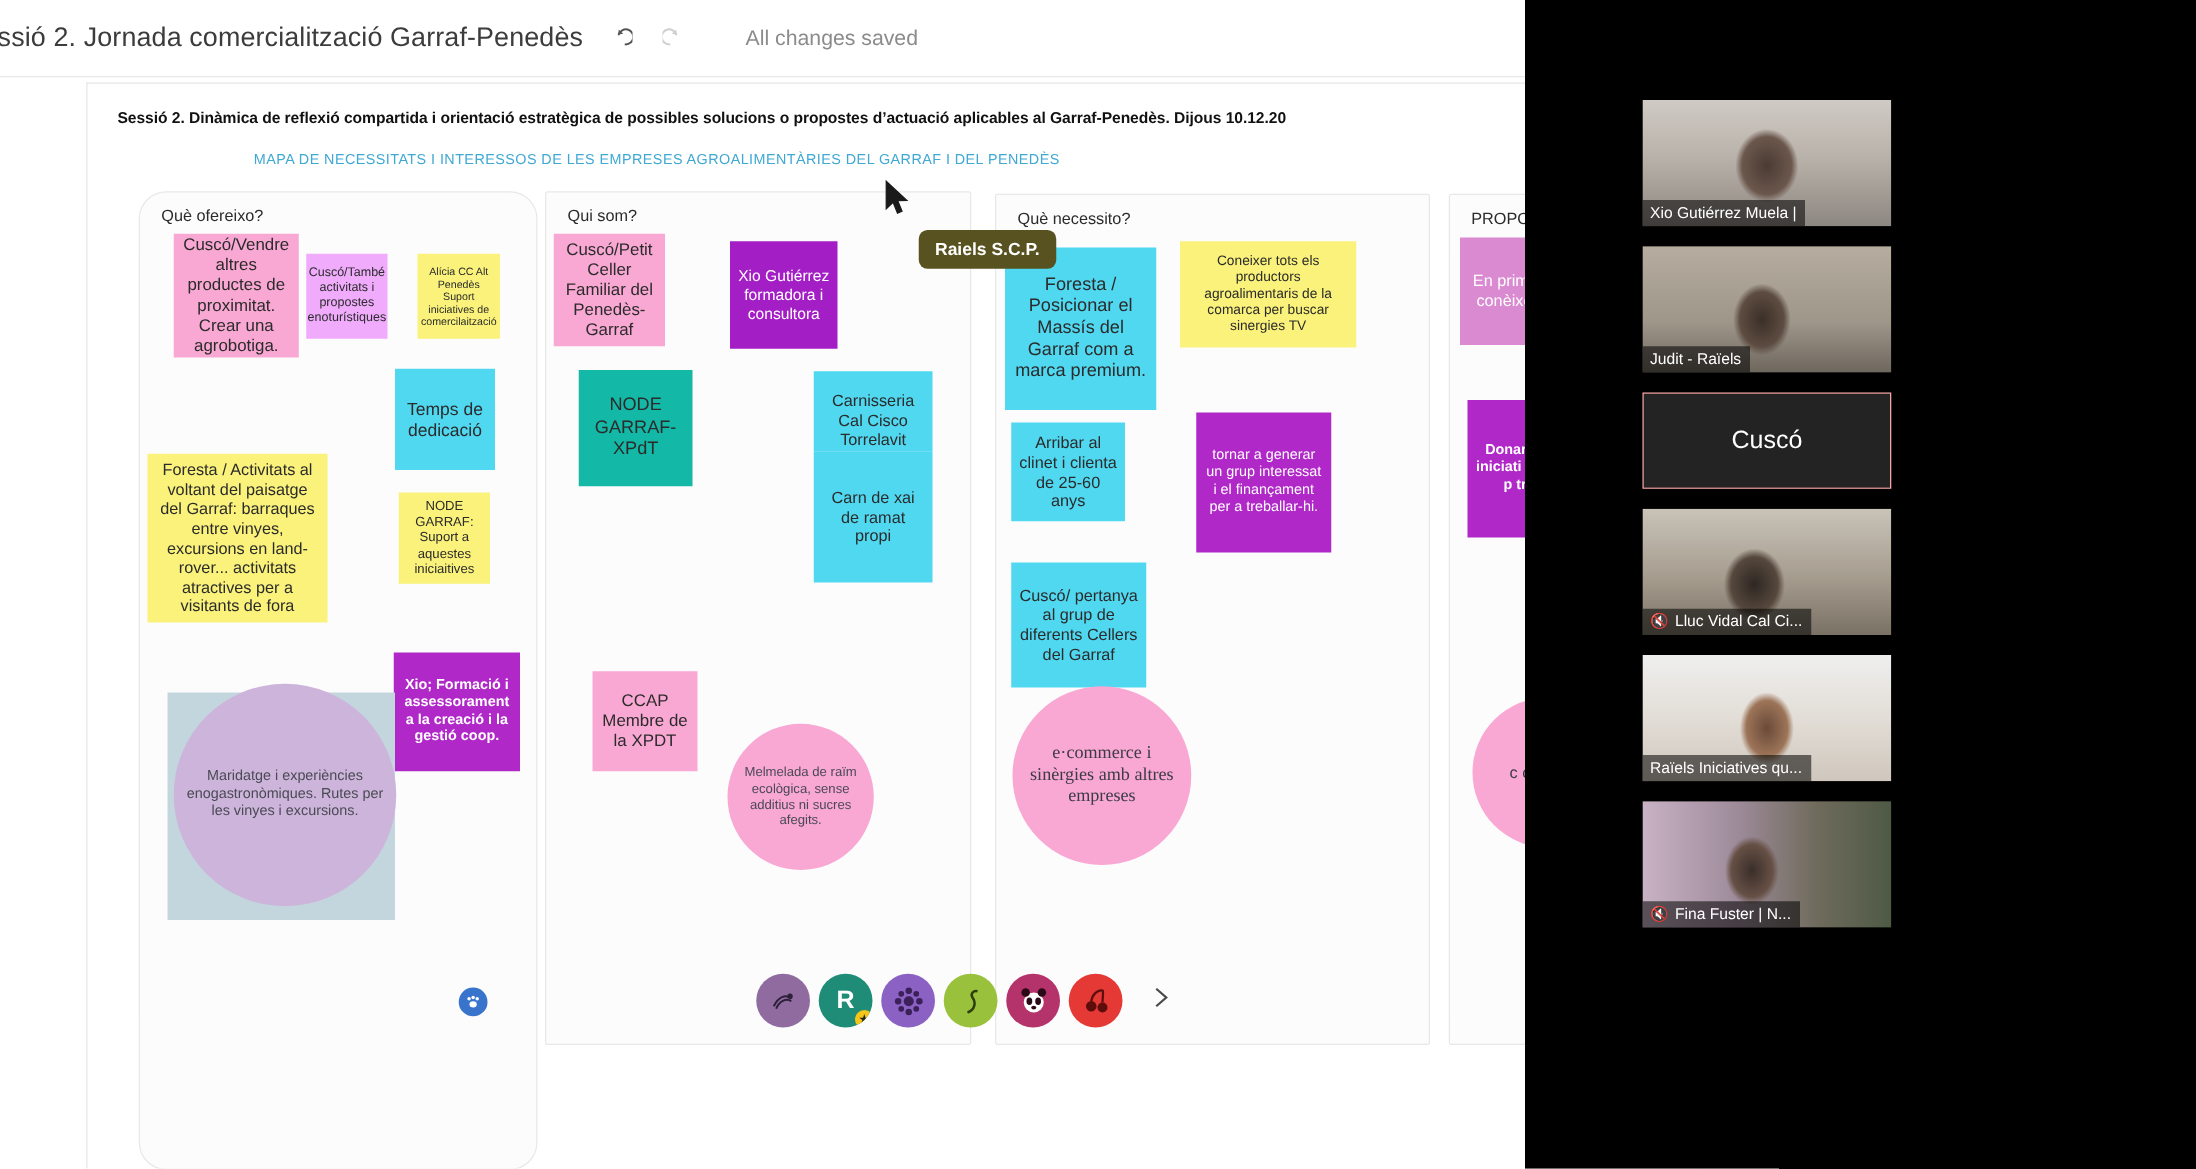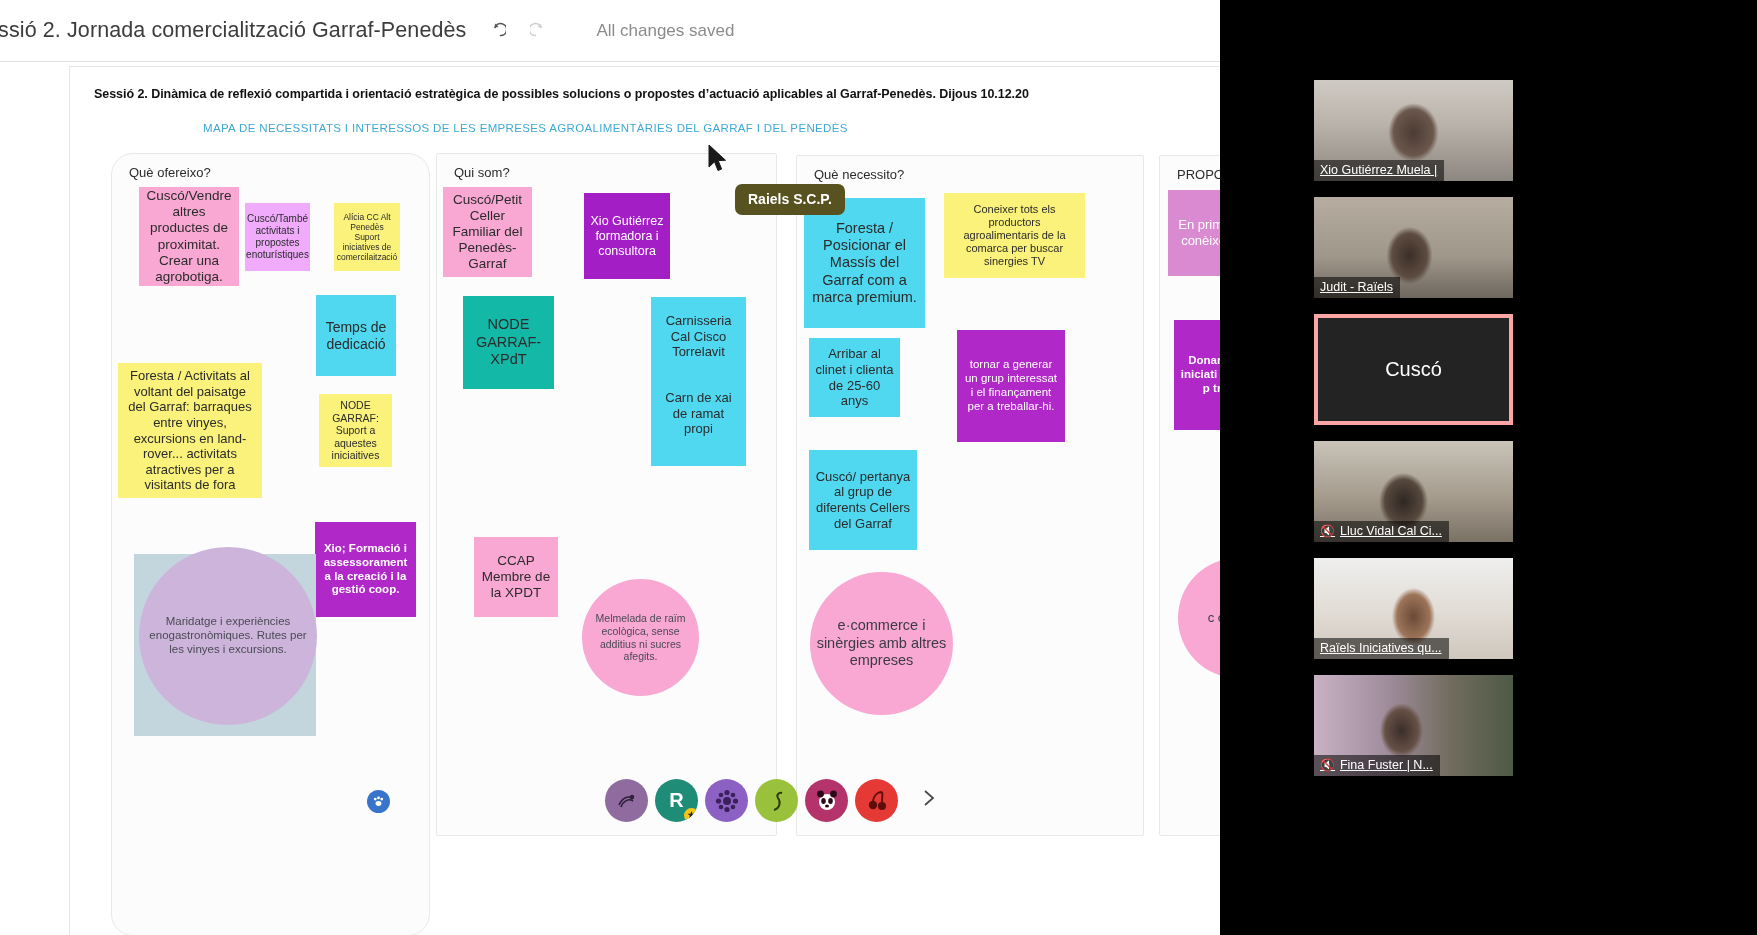--- a/index.html
+++ b/index.html
@@ -135,32 +135,32 @@
     width: 199px;
   }
   .tile {
     position: relative;
     width: 199px; height: 101px;
     margin-bottom: 16px;
     overflow: hidden;
     background: #1b1b1b;
   }
   .tile.active {
-    border: 4px solid #fca5a5;
-    height: 111px;
+    border: 1px solid #fca5a5;
+    height: 77px;
     padding-left: 41px;
   }
   .tile .label {
     position: absolute; left: 0; bottom: 0;
     max-width: 100%;
     background: rgba(0,0,0,.55);
     color: #fff; font-size: 12.5px;
     padding: 3px 7px 4px 6px;
     display: flex; align-items: center; gap: 5px;
-    white-space: nowrap; overflow: hidden; text-decoration: underline;
+    white-space: nowrap; overflow: hidden;
   }
   .mute-icon { color: #e8463f; font-size: 12px; line-height: 1; }
   .tile-center {
     position: absolute; inset: 0;
     display: flex; align-items: center; justify-content: center;
     color: #fff; font-size: 20px;
   }
   .vid { position: absolute; inset: 0; }
 </style>
 </head>
@@ -252,21 +252,21 @@
       <div class="note dark" style="left:734px; top:131px; width:121px; height:130px; background:#4fd8f0; font-size:14.5px;">Foresta / Posicionar el Massís del Garraf com a marca premium.</div>
 
       <div class="note dark" style="left:874px; top:126px; width:141px; height:85px; background:#faf27a; font-size:11px;">Coneixer tots els productors agroalimentaris de la comarca per buscar sinergies TV</div>
 
       <div class="note dark" style="left:739px; top:271px; width:91px; height:79px; background:#4fd8f0; font-size:13px;">Arribar al clinet i clienta de 25-60 anys</div>
 
       <div class="note light" style="left:887px; top:263px; width:108px; height:112px; background:#b028c8; font-size:11.5px;">tornar a generar un grup interessat i el finançament per a treballar-hi.</div>
 
       <div class="note dark" style="left:739px; top:383px; width:108px; height:100px; background:#4fd8f0; font-size:13px;">Cuscó/ pertanya al grup de diferents Cellers del Garraf</div>
 
-      <div class="note circle" style="left:740px; top:505px; width:143px; height:143px; background:#f9a7d3; color:#3b3b45; font-size:14.5px;">e·commerce i sinèrgies amb altres empreses</div>
+      <div class="note circle" style="left:740px; top:482px; width:143px; height:143px; background:#f9a7d3; color:#3b3b45; font-size:14.5px;font-family:Liberation Serif, serif;">e·commerce i sinèrgies amb altres empreses</div>
 
       <div class="note light" style="left:1098px; top:123px; width:100px; height:86px; background:#d98ad0; font-size:13px;">En primer lloc conèixer nos</div>
       <div class="note light bold" style="left:1104px; top:253px; width:96px; height:110px; background:#b028c8; font-size:11.5px;">Donar posar iniciati de la de p trans</div>
       <div class="note circle" style="left:1108px; top:491px; width:120px; height:120px; background:#f9a7d3; color:#3b3b45; font-size:13px;">c co am pr</div>
 
       <div class="avatars" style="left:535px; top:712px;">
         <div class="avatar" style="background:#8f6ba0;">
           <svg width="28" height="28" viewBox="0 0 28 28" fill="none" stroke="#2e1f3a" stroke-width="1.6">
             <path d="M6 18c4-8 10-10 14-6M8 20c2-6 8-9 12-6"></path>
             <circle cx="19" cy="10" r="2.2" fill="#2e1f3a" stroke="none"></circle>

